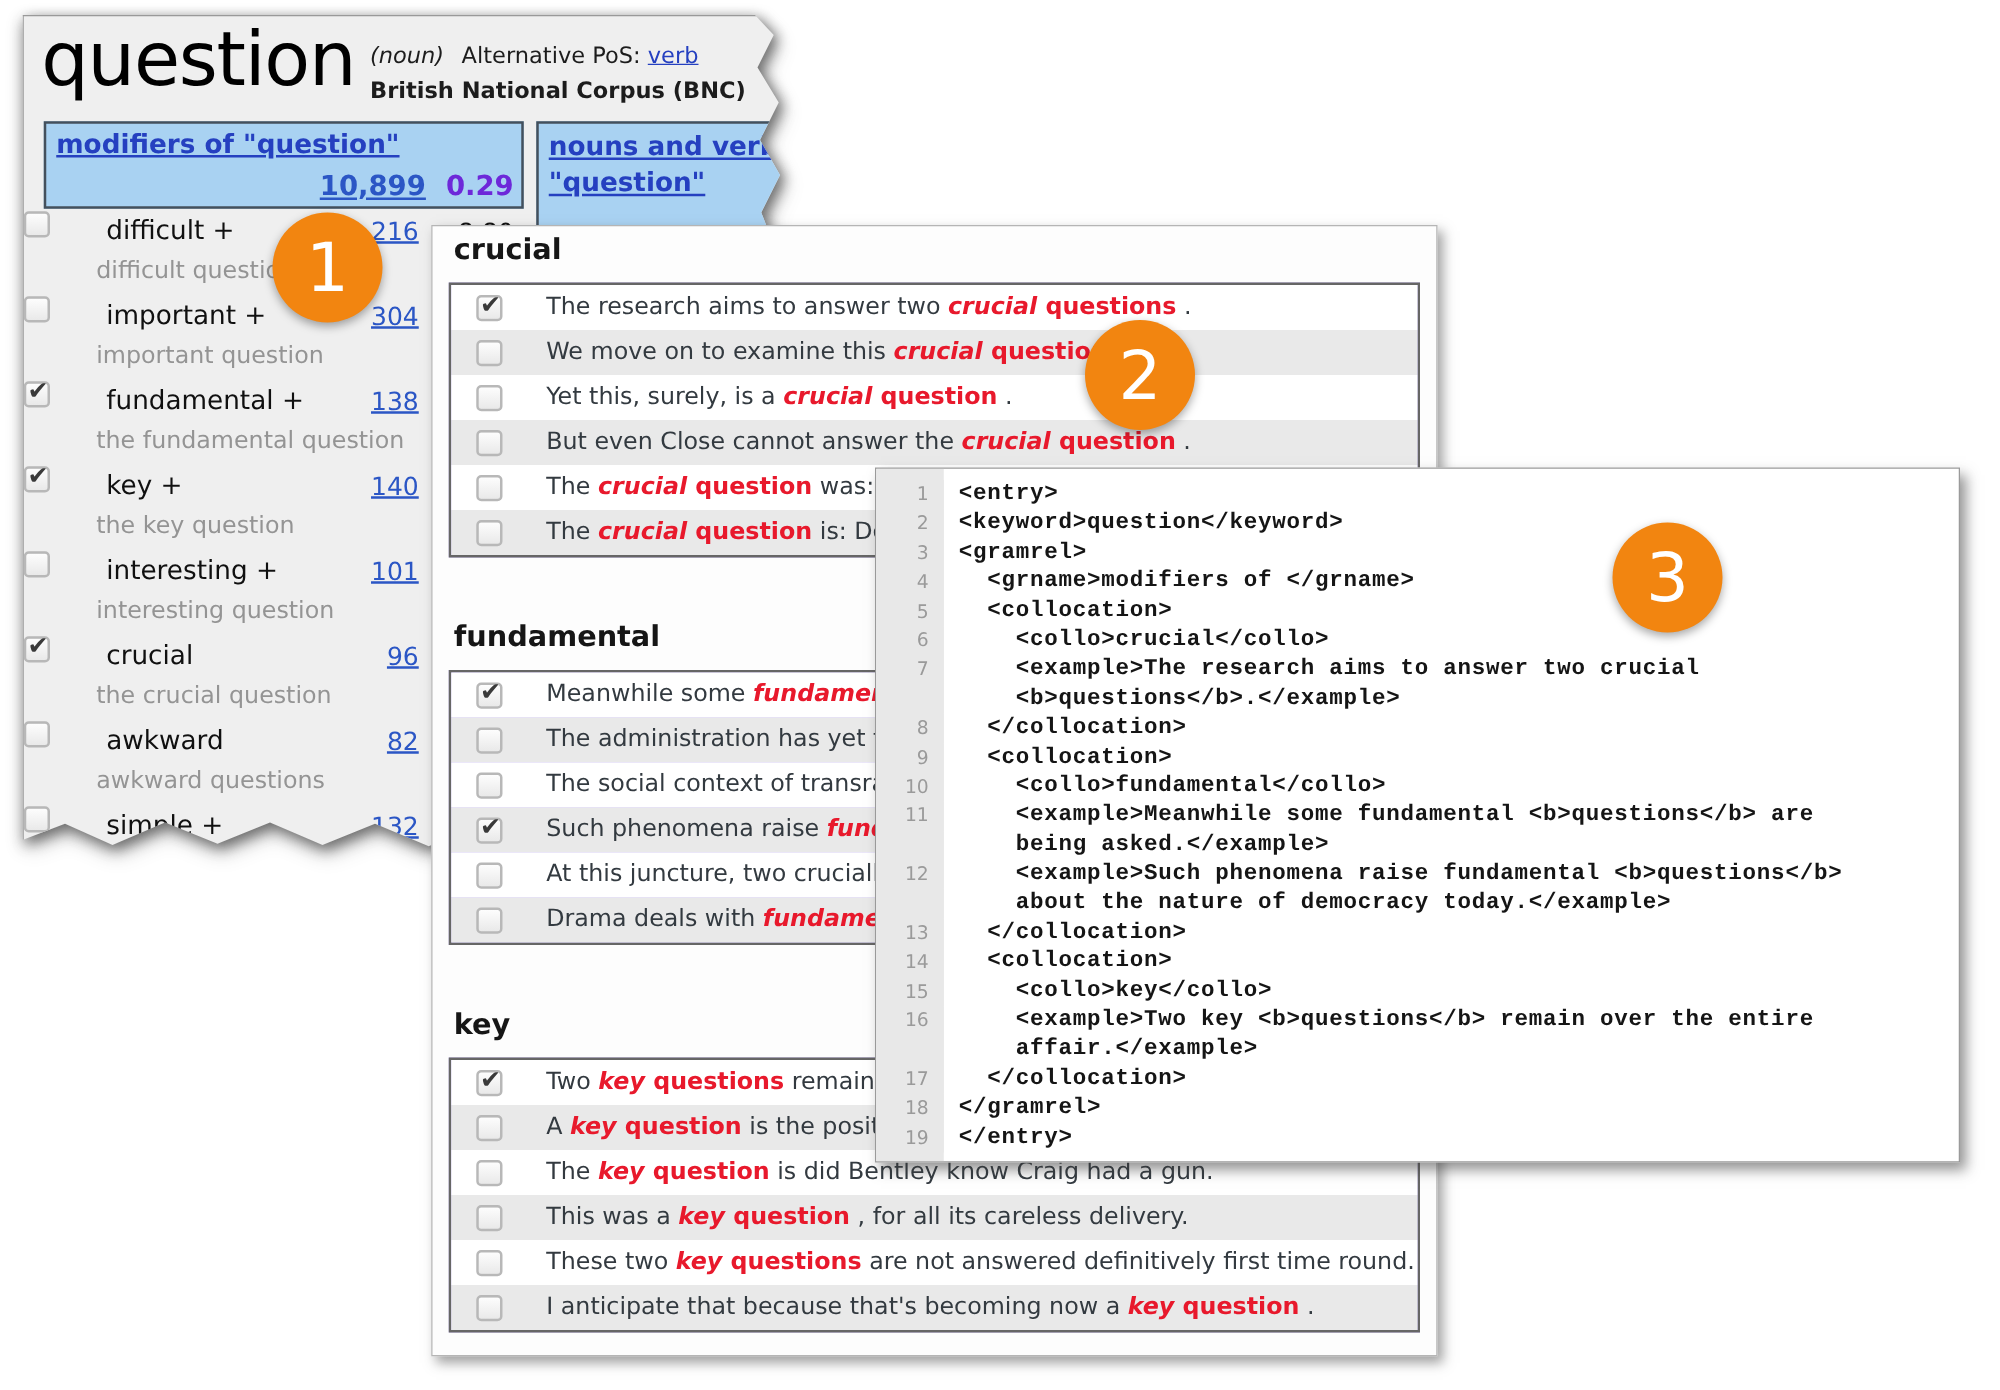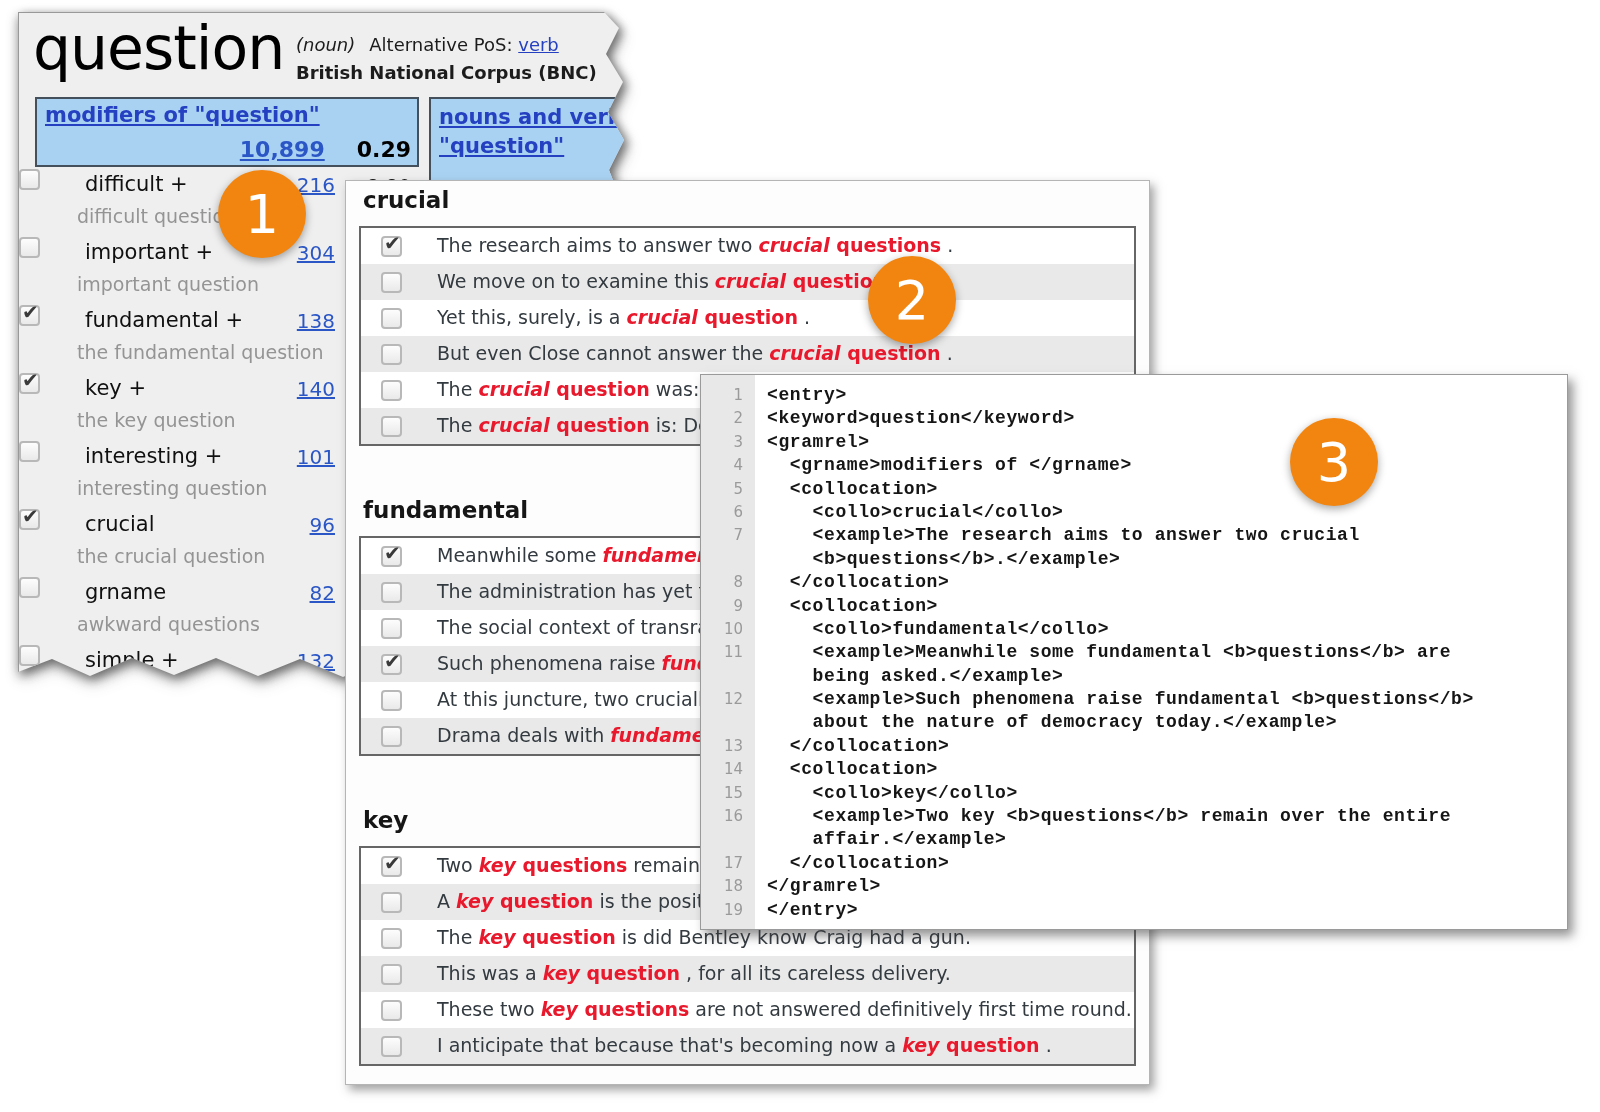--- a/index.html
+++ b/index.html
@@ -21,21 +21,21 @@
   .pos{font-style:italic;}
   .altl{margin-left:14px;}
   .altlink{color:#2540c0;text-decoration:underline;}
   .corpus{font-weight:bold;}
   .bluebox{position:absolute;top:84px;background:#a9d2f2;border:2px solid #44505c;box-sizing:border-box;}
   .box1{left:16px;width:384px;height:70px;}
   .box2{left:410px;width:200px;height:102px;}
   .btitle{position:absolute;left:8px;top:4px;font-size:21px;font-weight:bold;color:#2540c0;text-decoration:underline;white-space:nowrap;}
   .bnums{position:absolute;right:6px;bottom:3px;font-size:22px;white-space:nowrap;}
   .total{color:#2b56c5;text-decoration:underline;font-weight:bold;}
-  .bscore{color:#000000;font-weight:bold;margin-left:32px;}
+  .bscore{color:#6d28d9;font-weight:bold;margin-left:16px;}
   .btitle2{position:absolute;left:8px;top:4px;font-size:21px;font-weight:bold;color:#2540c0;
            text-decoration:underline;line-height:29px;white-space:nowrap;}
   #modrows{position:absolute;left:0;top:156px;width:612px;}
   .mrow{position:relative;height:34px;}
   .exrow{position:relative;height:34px;}
   .w{position:absolute;left:66px;top:3px;font-size:21px;font-weight:normal;color:#101010;white-space:nowrap;}
   .cnt{position:absolute;left:218px;top:4px;width:98px;text-align:right;font-size:20px;color:#2b56c5;text-decoration:underline;}
   .score{position:absolute;left:334px;top:5px;width:58px;text-align:right;font-size:20px;color:#111;}
   .ex{position:absolute;left:58px;top:2px;font-size:19px;color:#949494;white-space:nowrap;}
 
@@ -144,21 +144,21 @@
         <div class="mrow">
           <span class="cb on"></span>
           <span class="w">crucial</span>
           <a class="cnt">96</a>
         </div>
         <div class="exrow">
           <span class="ex">the crucial question</span>
         </div>
         <div class="mrow">
           <span class="cb"></span>
-          <span class="w">grname</span>
+          <span class="w">awkward</span>
           <a class="cnt">82</a>
         </div>
         <div class="exrow">
           <span class="ex">awkward questions</span>
         </div>
         <div class="mrow">
           <span class="cb"></span>
           <span class="w">simple +</span>
           <a class="cnt">132</a>
         </div>

